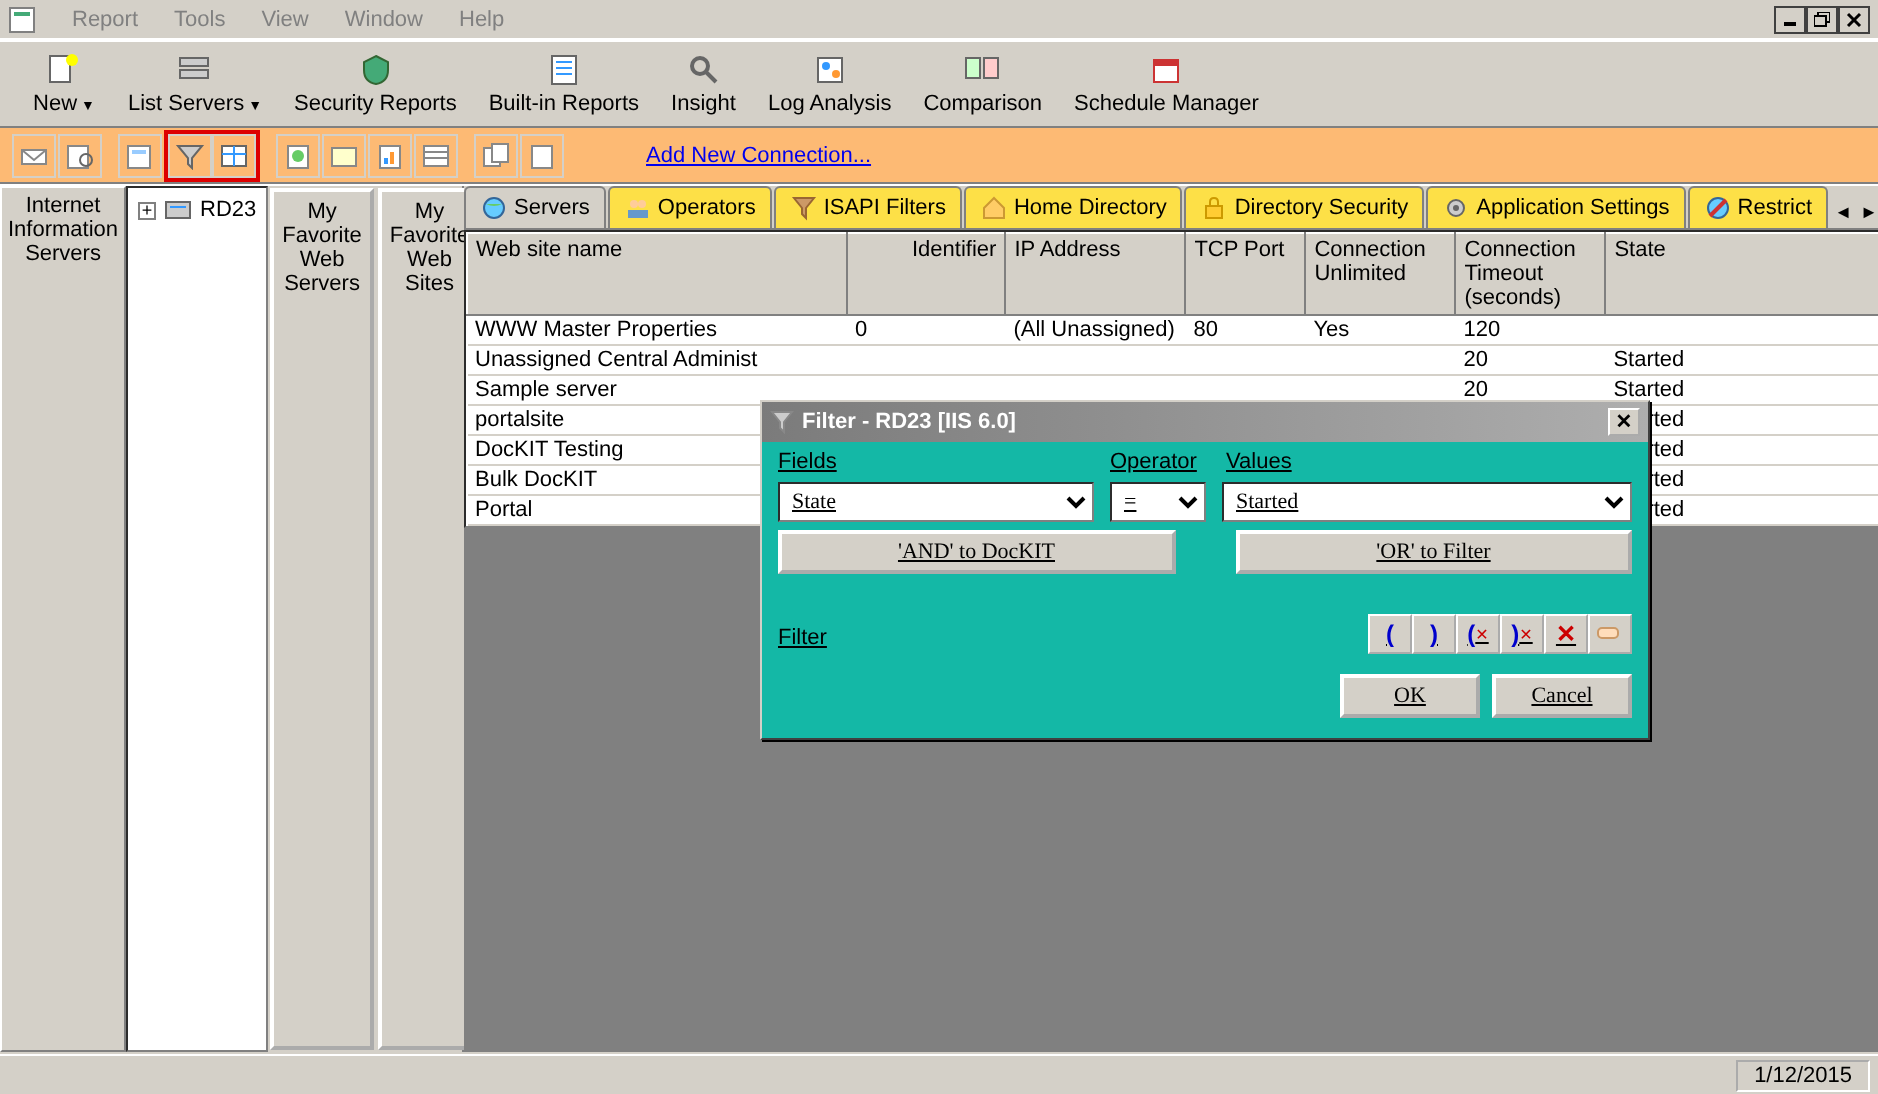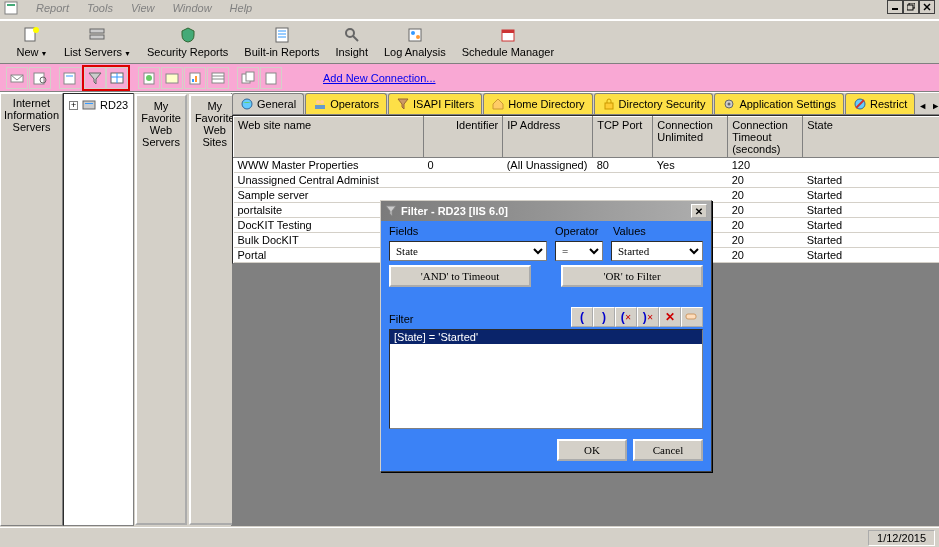--- a/index.html
+++ b/index.html
@@ -10,24 +10,23 @@
   width: 939px;
   height: 547px;
   position: relative;
   overflow: hidden;
 }
 .menubar {
   background: #d4d0c8;
   border-bottom: 1px solid #fff;
   height: 20px;
   display: flex;
-  align-items: flex-start;
+  align-items: center;
   padding: 0 4px;
   gap: 2px;
-  font-style: italic;
 }
 .menubar-left { display: flex; gap: 2px; align-items: center; }
 .menu-item { padding: 2px 8px; color: #808080; cursor: default; }
 .menu-icon { width: 14px; height: 14px; display: inline-block; margin-right: 8px; }
 .win-controls { margin-left: auto; display: flex; gap: 0; }
 .win-btn {
   width: 16px; height: 14px;
   border: 1px solid #404040;
   background: #d4d0c8;
   display: flex; align-items: center; justify-content: center;
@@ -51,21 +50,21 @@
   cursor: default;
   min-width: 48px;
 }
 .tool-icon {
   width: 20px; height: 18px;
   display: flex; align-items: center; justify-content: center;
 }
 .tool-label { font-size: 11px; white-space: nowrap; }
 .dropdown-arrow { font-size: 7px; margin-left: 2px; }
 .icon-toolbar {
-  background: #f9a8d4;
+  background: #fdba74;
   height: 28px;
   display: flex;
   align-items: center;
   padding: 0 6px;
   gap: 1px;
   border-bottom: 1px solid #808080;
 }
 .icon-btn {
   width: 22px; height: 22px;
   border: 1px solid #d4d0c8;
@@ -156,22 +155,22 @@
 }
 .grid td {
   border-bottom: 1px solid #d4d0c8;
   padding: 1px 4px;
   height: 15px;
 }
 .dialog {
   position: absolute;
   left: 380px;
   top: 200px;
-  width: 332px;
-  background: #3b82f6;
+  width: 445px;
+  background: #14b8a6;
   border: 1px solid #404040;
   border-top: 1px solid #d4d0c8;
   border-left: 1px solid #d4d0c8;
   box-shadow: 1px 1px 0 #000;
 }
 .dialog-title {
   background: linear-gradient(to right, #7b7b7b, #aeaeae);
   color: #fff;
   padding: 3px 4px;
   display: flex;
@@ -182,21 +181,21 @@
 .dialog-close {
   margin-left: auto;
   width: 16px; height: 14px;
   background: #d4d0c8;
   border: 1px outset #fff;
   display: flex; align-items: center; justify-content: center;
   font-size: 10px; font-family: Arial;
   color: #000;
 }
 .dialog-body { padding: 4px 8px 8px; }
-.dlg-row { display: flex; gap: 8px; margin-bottom: 2px; }
+.dlg-row { display: flex; gap: 8px; margin-bottom: 2px; text-decoration: underline; }
 .dlg-label { font-size: 11px; padding-bottom: 2px; }
 .dlg-select {
   border: 1px inset #808080;
   background: #fff;
   height: 20px;
   font-size: 11px;
   padding: 1px 2px;
   font-family: Tahoma;
 }
 .dlg-btn {
@@ -330,20 +329,29 @@
   </div>
   <div class="tool-btn" style="min-width:75px">
     <span class="tool-icon">
         <svg width="16" height="16">
           <rect x="2" y="2" width="12" height="12" fill="#fff" stroke="#666"></rect>
           <circle cx="6" cy="6" r="2" fill="#39f"></circle>
           <circle cx="11" cy="10" r="2" fill="#f93"></circle>
         </svg>
       </span>
     <span class="tool-label">Log Analysis</span>
+  </div>
+  <div class="tool-btn" style="min-width:70px">
+    <span class="tool-icon">
+        <svg width="18" height="16">
+          <rect x="1" y="2" width="7" height="10" fill="#cfc" stroke="#666"></rect>
+          <rect x="10" y="2" width="7" height="10" fill="#fcc" stroke="#666"></rect>
+        </svg>
+      </span>
+    <span class="tool-label">Comparison</span>
   </div>
   <div class="tool-btn" style="min-width:100px">
     <span class="tool-icon">
         <svg width="16" height="16">
           <rect x="2" y="3" width="12" height="11" fill="#fff" stroke="#c33"></rect>
           <rect x="2" y="3" width="12" height="3" fill="#c33"></rect>
         </svg>
       </span>
     <span class="tool-label">Schedule Manager</span>
   </div>
@@ -445,21 +453,21 @@
 
   <div class="content">
     <div class="tabs-row">
       <div class="tab active">
           <span>
             <svg width="14" height="14">
               <circle cx="7" cy="7" r="5" fill="#6cf" stroke="#369"></circle>
               <path d="M3 5 Q7 7 11 5" fill="#6c6"></path>
             </svg>
           </span>
-          <span>General</span>
+          <span>Servers</span>
         </div>
       <div class="tab">
           <span>
             <svg width="14" height="14">
               <circle cx="5" cy="5" r="2" fill="#fc9"></circle>
               <circle cx="9" cy="5" r="2" fill="#fc9"></circle>
               <rect x="2" y="8" width="10" height="4" fill="#69c"></rect>
             </svg>
           </span>
           <span>Operators</span>
@@ -609,21 +617,21 @@
       <div style="flex:0 0 158px" class="dlg-label">Fields</div>
       <div style="flex:0 0 50px" class="dlg-label">Operator</div>
       <div style="flex:1" class="dlg-label">Values</div>
     </div>
     <div class="dlg-row">
       <select class="dlg-select" style="flex:0 0 158px"><option>State</option></select>
       <select class="dlg-select" style="flex:0 0 48px"><option>=</option></select>
       <select class="dlg-select" style="flex:1"><option>Started</option></select>
     </div>
     <div class="dlg-row" style="margin-top:4px;gap:30px">
-      <button class="dlg-btn" style="flex:1">'AND' to Timeout</button>
+      <button class="dlg-btn" style="flex:1">'AND' to DocKIT</button>
       <button class="dlg-btn" style="flex:1">'OR' to Filter</button>
     </div>
     <div style="height:18px"></div>
     <div class="dlg-row" style="align-items:flex-end">
       <div class="dlg-label">Filter</div>
       <div class="filter-tools">
         <div class="filter-tool" style="color:#00c;font-weight:bold">(</div>
         <div class="filter-tool" style="color:#00c;font-weight:bold">)</div>
         <div class="filter-tool">
             <span style="color:#00c;font-weight:bold">(</span>
@@ -634,23 +642,20 @@
             <span style="color:#c00;font-size:8px">✕</span>
           </div>
         <div class="filter-tool" style="color:#c00;font-weight:bold">✕</div>
         <div class="filter-tool">
             <svg width="14" height="10">
               <rect x="1" y="2" width="10" height="5" rx="2" fill="#fdb" stroke="#c96"></rect>
             </svg>
           </div>
       </div>
     </div>
-    <div class="filter-box">
-      <div class="filter-item">[State] = 'Started'</div>
-    </div>
     <div class="dlg-row" style="justify-content:flex-end;margin-top:10px;gap:6px">
       <button class="dlg-btn">OK</button>
       <button class="dlg-btn">Cancel</button>
     </div>
   </div>
 </div>
 
 <div class="statusbar">
   <div class="status-cell">1/12/2015</div>
 </div>

